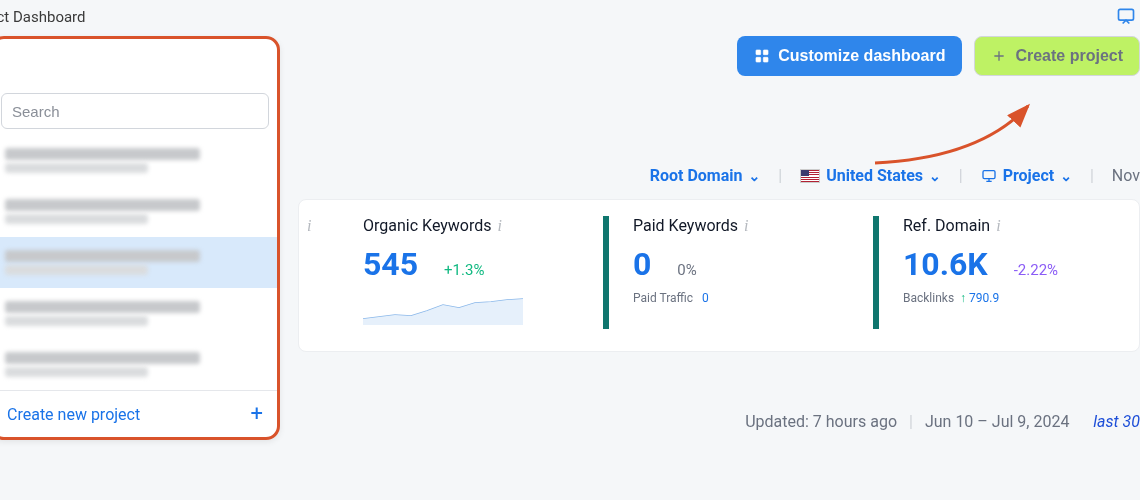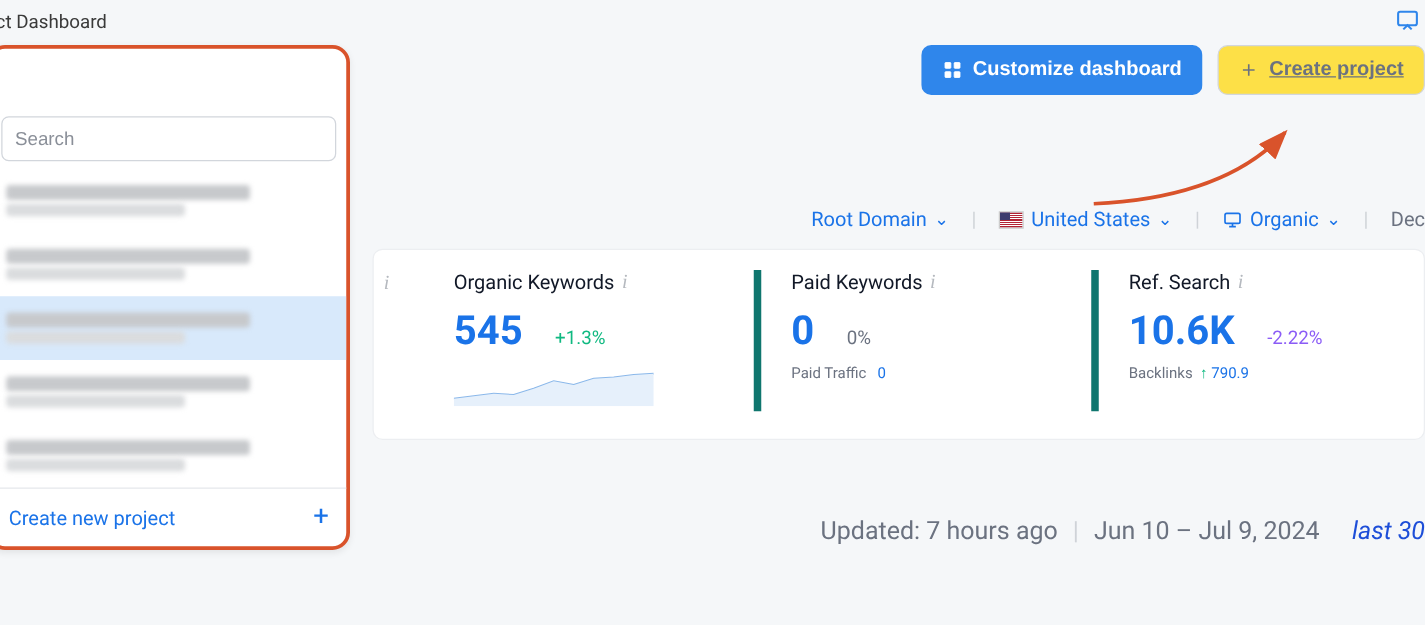--- a/index.html
+++ b/index.html
@@ -67,24 +67,23 @@
     font-weight: 600;
     cursor: pointer;
     border: 1px solid transparent;
     white-space: nowrap;
   }
   .btn-primary {
     background: #2f86eb;
     color: #fff;
   }
   .btn-secondary {
-    background: #fde047;
+    background: #bef264;
     color: #6b7280;
     border-color: #d2d6dc;
-    text-decoration: underline;
   }
   .btn svg { width: 16px; height: 16px; }
   .btn-secondary svg { stroke:#6b7280; }
   .btn-primary svg { stroke:#fff; fill:#fff; }
 
   
   .dropdown {
     position: absolute;
     top: 36px;
     left: 0;
@@ -153,21 +152,21 @@
     padding: 90px 0 14px 0;
     font-size: 16px;
     color:#4b5563;
   }
   .filter-bar .sep { color:#cfd3d8; }
   .filter {
     display:inline-flex;
     align-items:center;
     gap:6px;
     color:#1a73e8;
-    font-weight:400;
+    font-weight:700;
     cursor:pointer;
   }
   .filter svg { width:16px; height:16px; }
   .filter .chev { font-size:14px; color:#1a73e8; }
   .flag {
     display:inline-block; width:20px; height:14px;
     background: linear-gradient(#b22234 0 7.7%, #fff 7.7% 15.4%, #b22234 15.4% 23%, #fff 23% 30.7%, #b22234 30.7% 38.4%, #fff 38.4% 46.1%, #b22234 46.1% 53.8%, #fff 53.8% 61.5%, #b22234 61.5% 69.2%, #fff 69.2% 76.9%, #b22234 76.9% 84.6%, #fff 84.6% 92.3%, #b22234 92.3% 100%);
     position:relative; border:1px solid #ccc;
   }
   .flag::before{
@@ -231,21 +230,21 @@
     width: 160px; height: 34px;
   }
 
   
   .status-bar {
     display:flex;
     justify-content:flex-end;
     align-items:flex-start;
     gap: 8px;
     padding: 60px 0 0 0;
-    font-size:20px;
+    font-size:16px;
     color:#6b7280;
   }
   .status-bar .sep { color:#cfd3d8; padding:0 4px; }
   .status-bar .link { color:#1d4ed8;font-style:italic; }
 
   
   .feedback-icon {
     position:absolute;
     top:6px;
     right:4px;
@@ -353,25 +352,25 @@
     <span class="flag"></span>
     <span>United States</span>
     <span class="chev">⌄</span>
   </span>
   <span class="sep">|</span>
   <span class="filter">
     <svg viewBox="0 0 24 24" fill="none" stroke="#1a73e8" stroke-width="2">
       <rect x="3" y="4" width="18" height="12" rx="2"></rect>
         <path d="M8 20h8M12 16v4"></path>
     </svg>
-    <span>Organic</span>
+    <span>Project</span>
     <span class="chev">⌄</span>
   </span>
   <span class="sep">|</span>
-  <span class="filter-plain">Dec</span>
+  <span class="filter-plain">Nov</span>
 </div>
 
 <div class="cards">
   <div class="card narrow">
     <span class="info-i">i</span>
   </div>
 
   <div class="card">
     <h4>
       <span>Organic Keywords</span>
@@ -397,21 +396,21 @@
       <span class="delta-zero">0%</span>
     </div>
     <div class="sub-row">
       <span>Paid Traffic</span>&nbsp;&nbsp;
       <span class="link">0</span>
     </div>
   </div>
 
   <div class="card" style="min-width:0;">
     <h4>
-      <span>Ref. Search</span>
+      <span>Ref. Domain</span>
       <span class="info-i">i</span>
     </h4>
     <div class="metric-row">
       <span class="metric-value">10.6K</span>
       <span class="delta-down">-2.22%</span>
     </div>
     <div class="sub-row">
       <span>Backlinks</span>&nbsp;
       <span class="up-arrow">↑</span>
       <span class="link">790.9</span>

